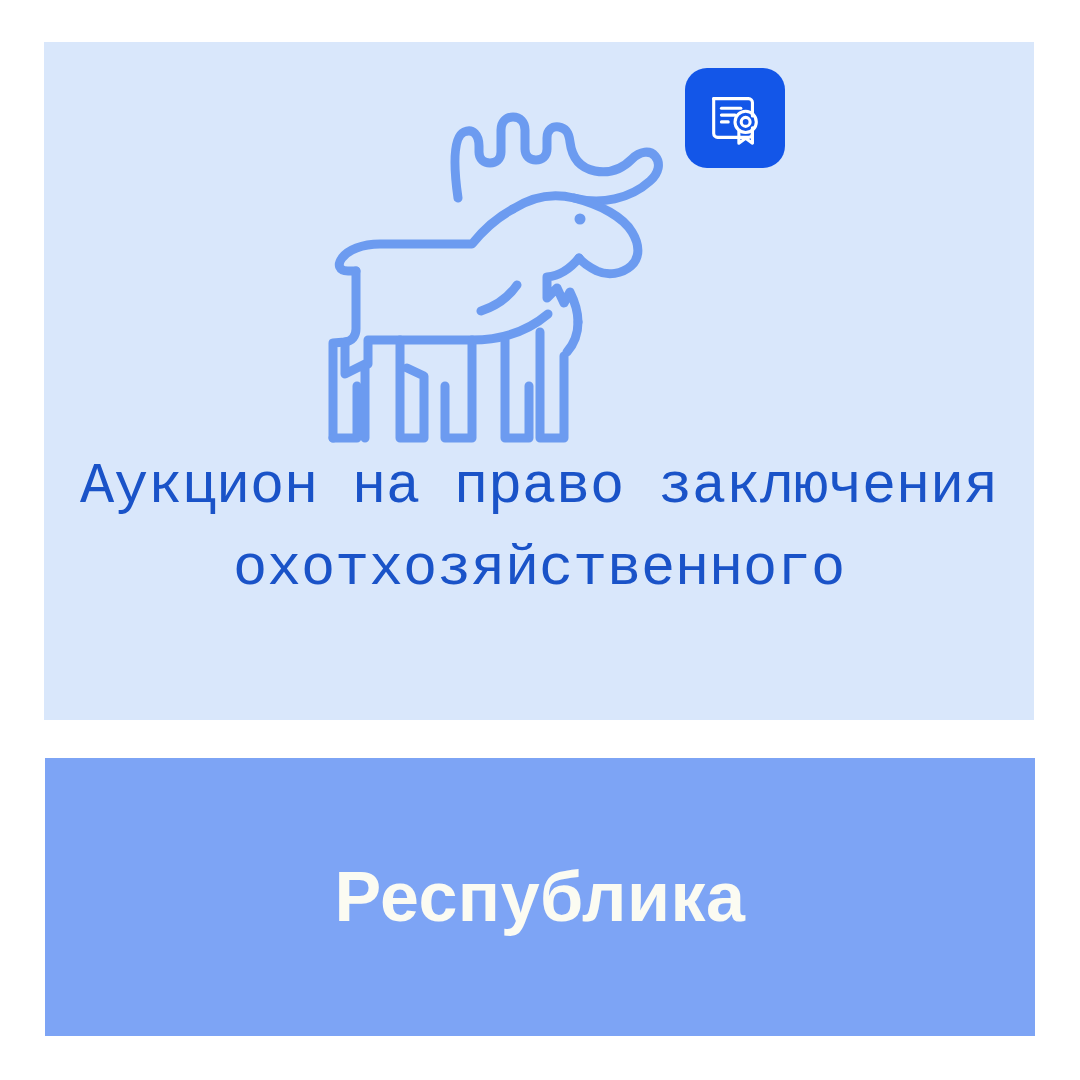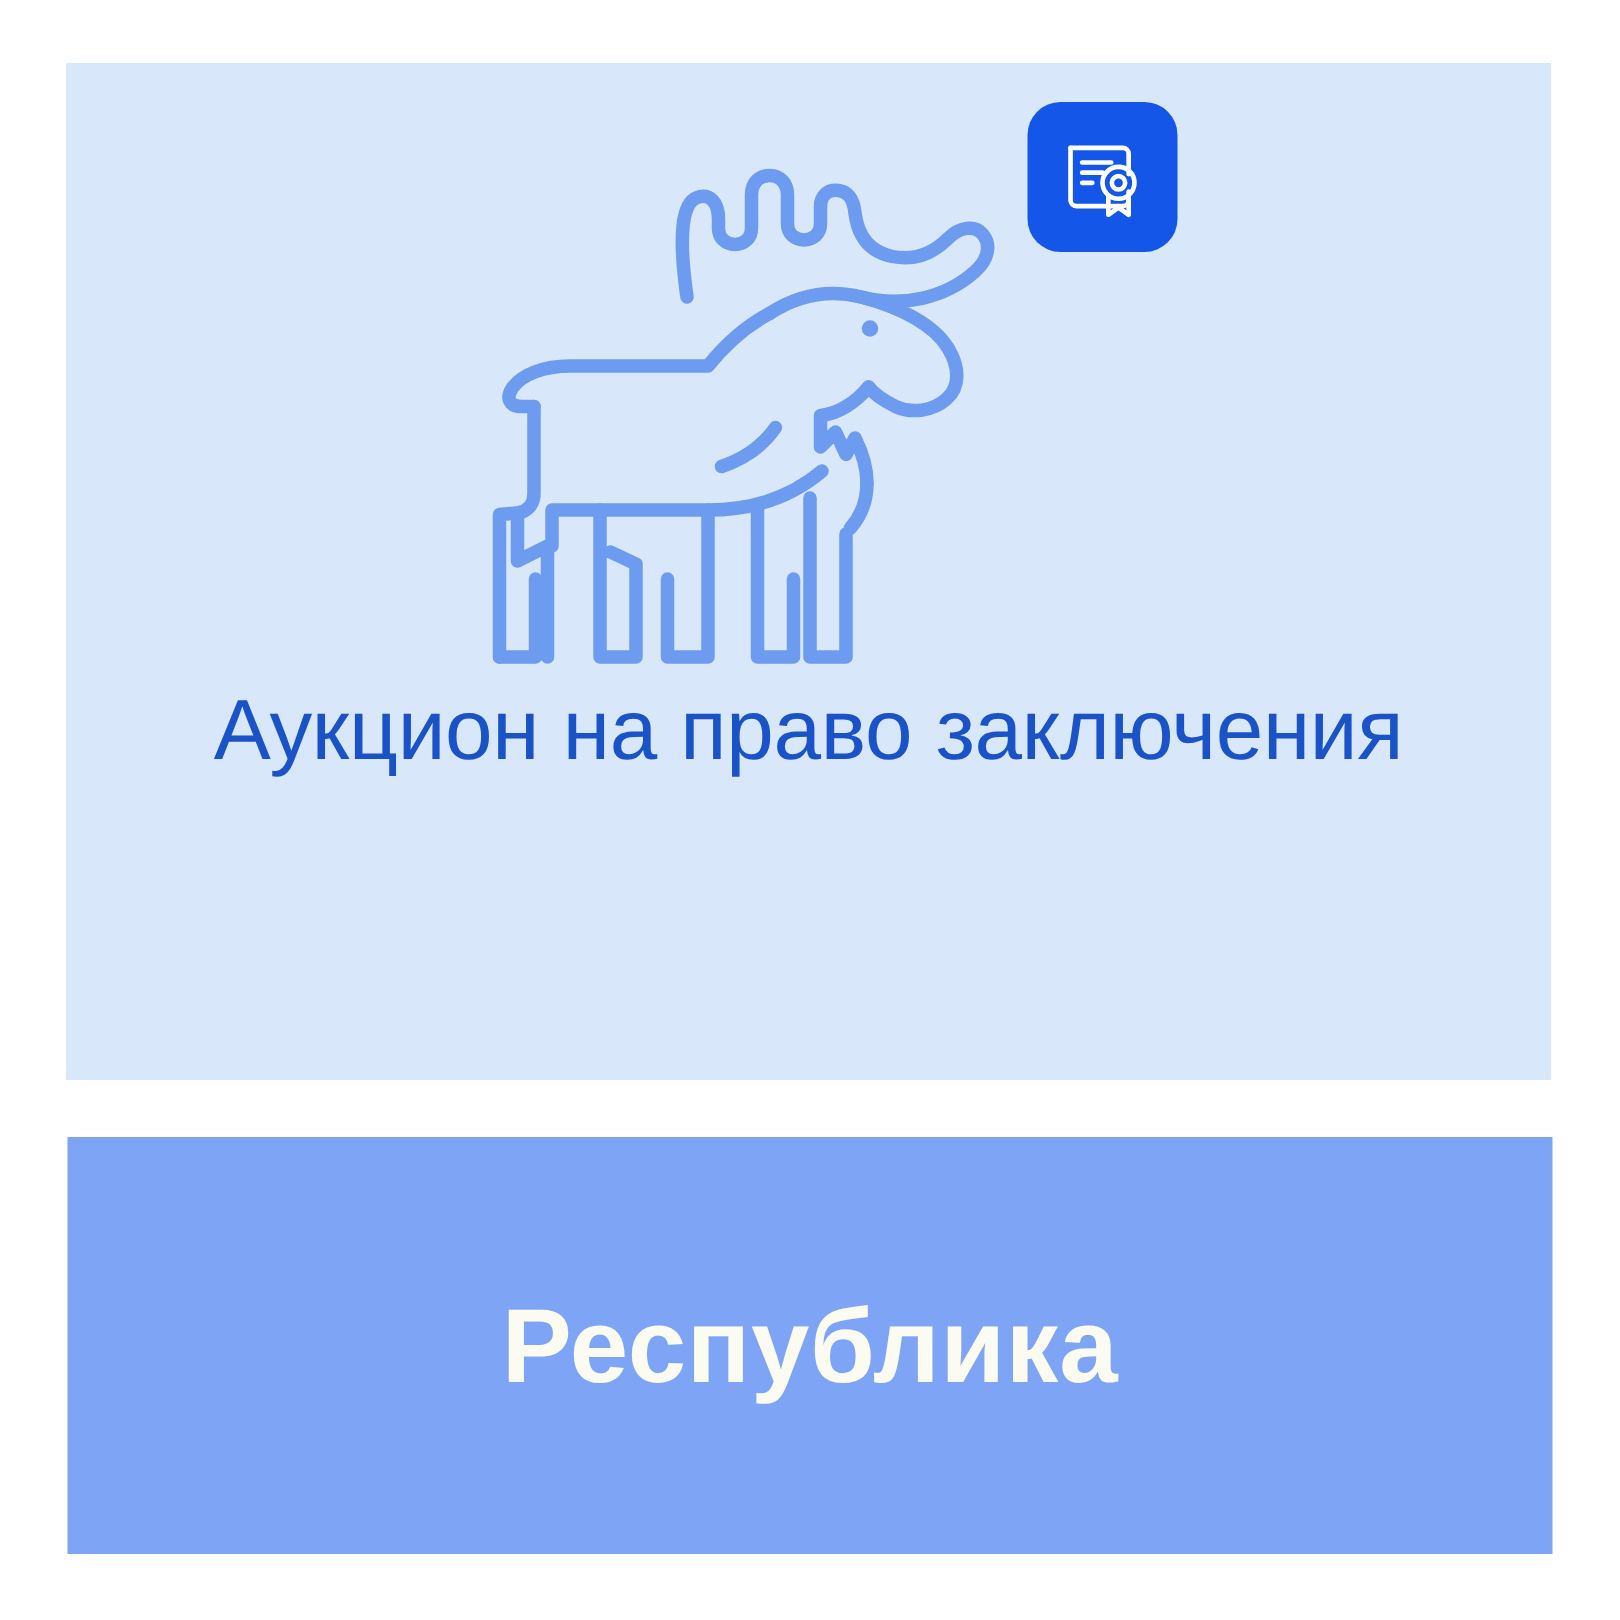--- a/index.html
+++ b/index.html
@@ -80,20 +80,21 @@
     text-align: center;
     color: #1a53c8;
     font-size: 57px;
     line-height: 82px;
     font-weight: 400;
     letter-spacing: -0.2px;
   }
   .title-line {
     display: block;
     white-space: nowrap;
+    font-family: Liberation Mono, monospace;
   }
 
   
   .region-banner {
     position: absolute;
     left: 45px;
     top: 758px;
     width: 990px;
     height: 278px;
     background: #7da4f5;
@@ -172,20 +173,21 @@
           <circle cx="43" cy="36" r="11"></circle>
           <circle cx="43" cy="36" r="4.6"></circle>
 
           <path d="M36 45 V58 L43 53 L50 58 V45"></path>
         </svg>
       </div>
     </div>
 
     <div class="title-block">
       <span class="title-line">Аукцион на право заключения</span>
+      <span class="title-line">охотхозяйственного</span>
     </div>
   </div>
 
   <div class="region-banner">
     <span class="region-line">Республика</span>
   </div>
 
 </div>
 
 </body></html>

